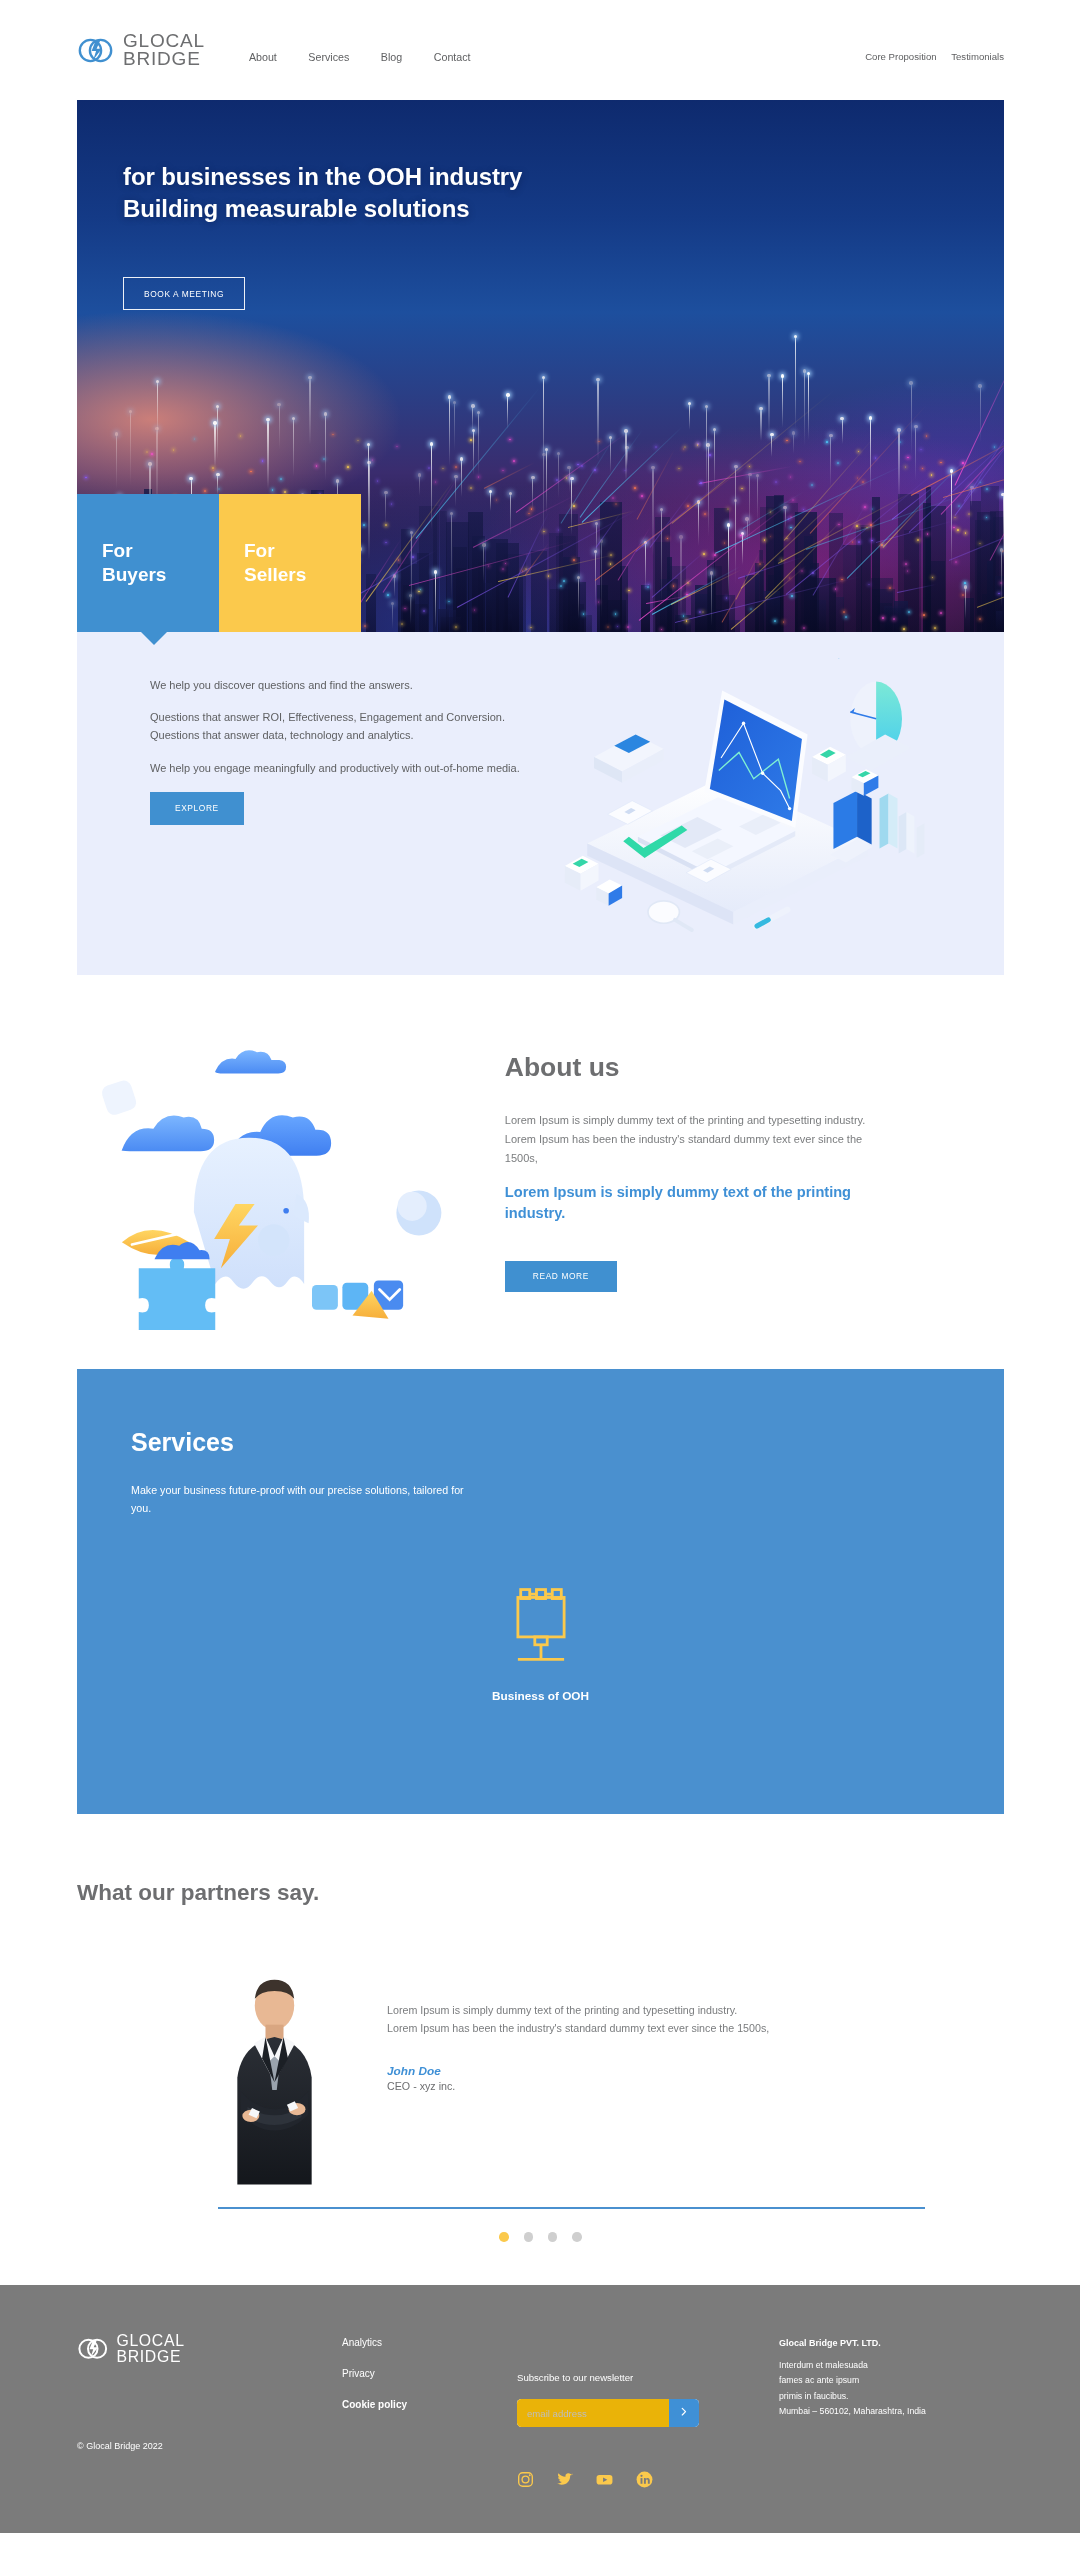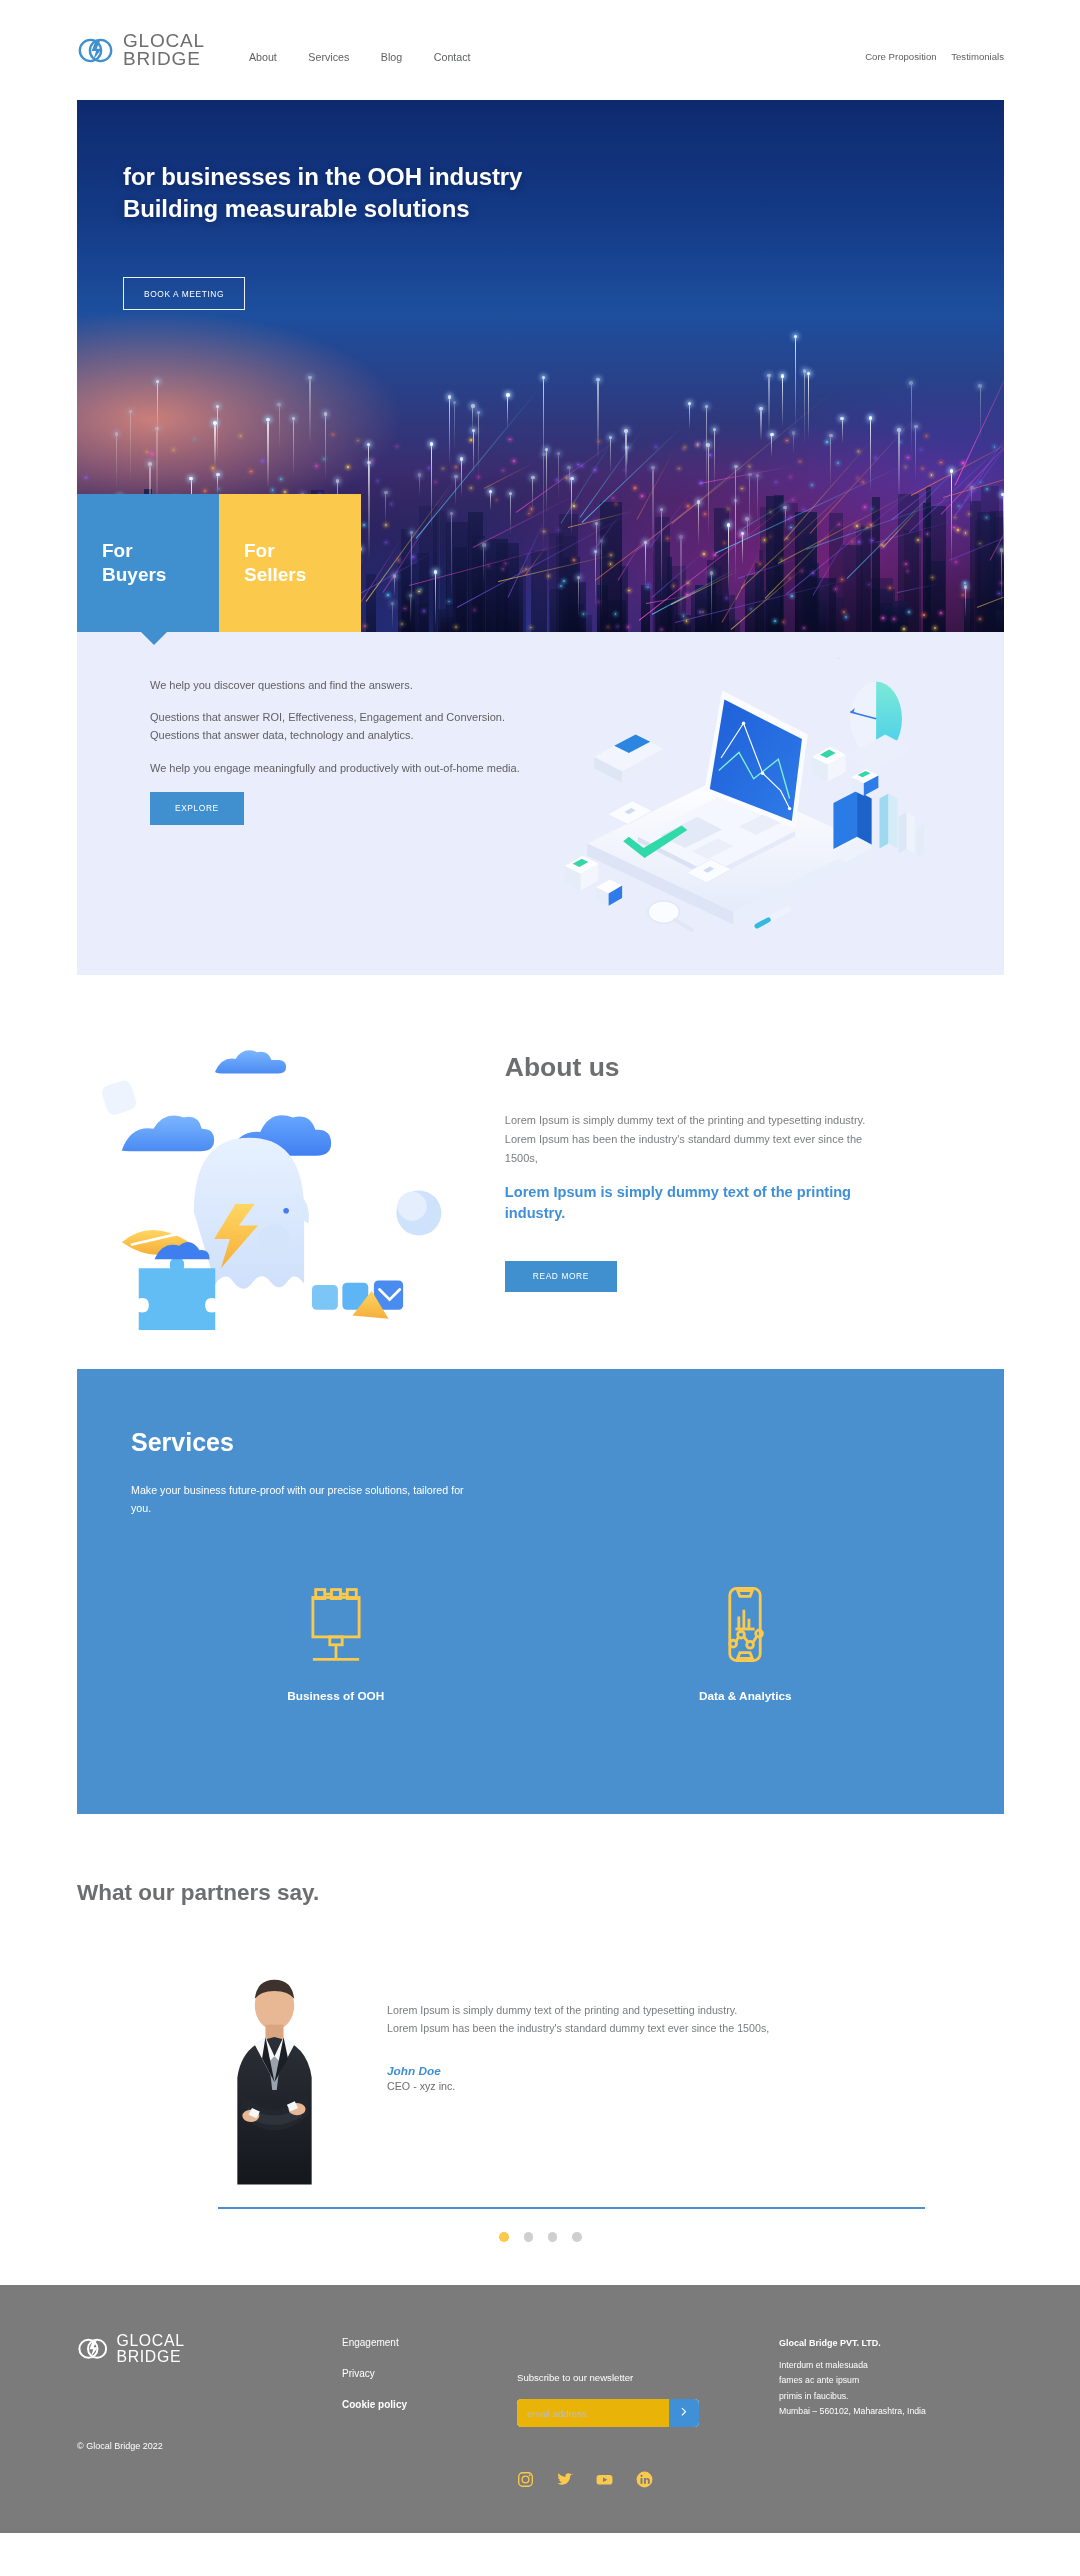--- a/index.html
+++ b/index.html
@@ -993,39 +993,20 @@
               <rect x="44" y="92" width="22" height="14"></rect>
               <path d="M55 106 L55 130"></path>
               <path d="M14 132 L96 132"></path>
             </g>
           </svg>
         </div>
         <div class="svc-label">Business of OOH</div>
       </div>
 
 
-      <div class="svc">
-        <div class="svc-ico">
-          <svg viewBox="0 0 110 140" width="62" height="79">
-            <g fill="none" stroke="#fbc94c" stroke-width="5">
-              <rect x="28" y="6" width="54" height="128" rx="12"></rect>
-              <path d="M42 10 L68 10 L64 20 L46 20 Z"></path>
-              <path d="M42 130 L68 130 L64 120 L46 120 Z"></path>
-              <path d="M38 78 L72 78"></path>
-              <path d="M44 78 L44 56 M53 78 L53 44 M62 78 L62 60"></path>
-              <circle cx="34" cy="104" r="6"></circle>
-              <circle cx="48" cy="88" r="6"></circle>
-              <circle cx="64" cy="106" r="6"></circle>
-              <circle cx="80" cy="86" r="6"></circle>
-              <path d="M39 101 L43 93 M53 92 L60 101 M69 102 L76 91"></path>
-            </g>
-          </svg>
-        </div>
-        <div class="svc-label">Data &amp; Analytics</div>
-      </div>
 
     </div>
   </div>
 
   <div class="testi">
     <h2>What our partners say.</h2>
 
     <div class="testi-card">
       <div class="person">
         <svg viewBox="0 0 200 380" width="113" height="214">
@@ -1093,21 +1074,21 @@
         </span>
         <span class="f-logo-text">
           <span>GLOCAL</span>
           <span>BRIDGE</span>
         </span>
       </div>
       <div class="f-copy">© Glocal Bridge 2022</div>
     </div>
 
     <div class="f-links">
-      <a href="#">Engagement</a>
+      <a href="#">Analytics</a>
       <a href="#">Privacy</a>
       <a href="#" class="bold">Cookie policy</a>
     </div>
 
     <div class="f-news">
       <h4>Subscribe to our newsletter</h4>
       <div class="sub-box">
         <input type="email" placeholder="email address" style="">
         <button class="sub-go">
           <span>

